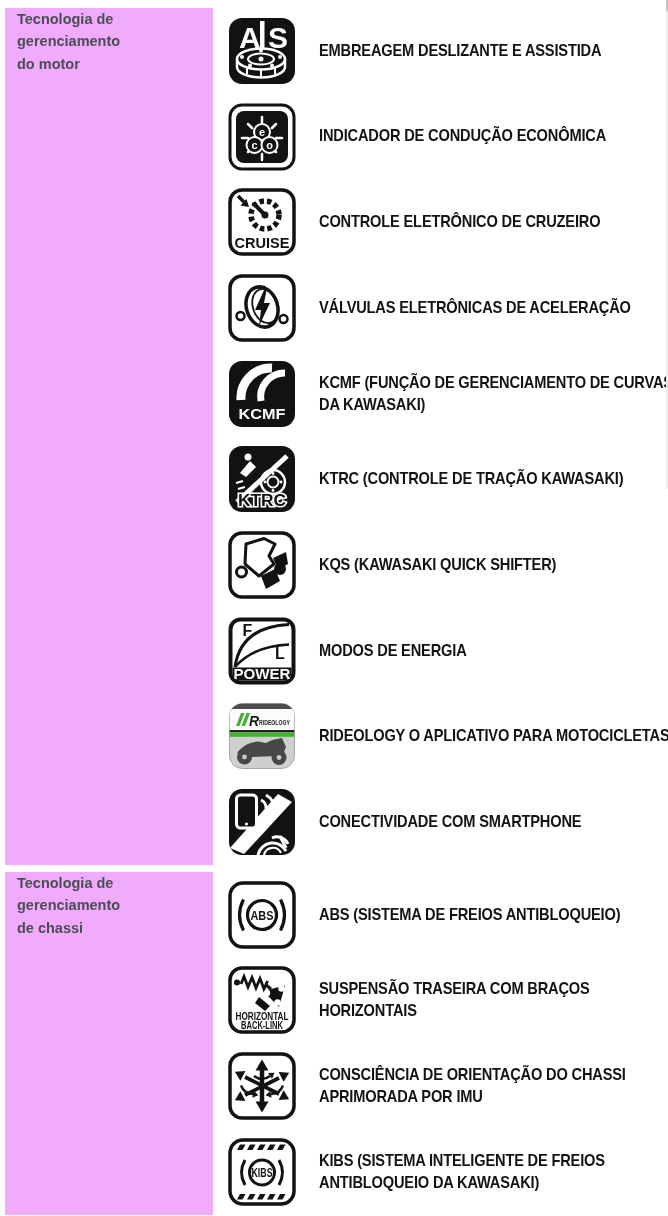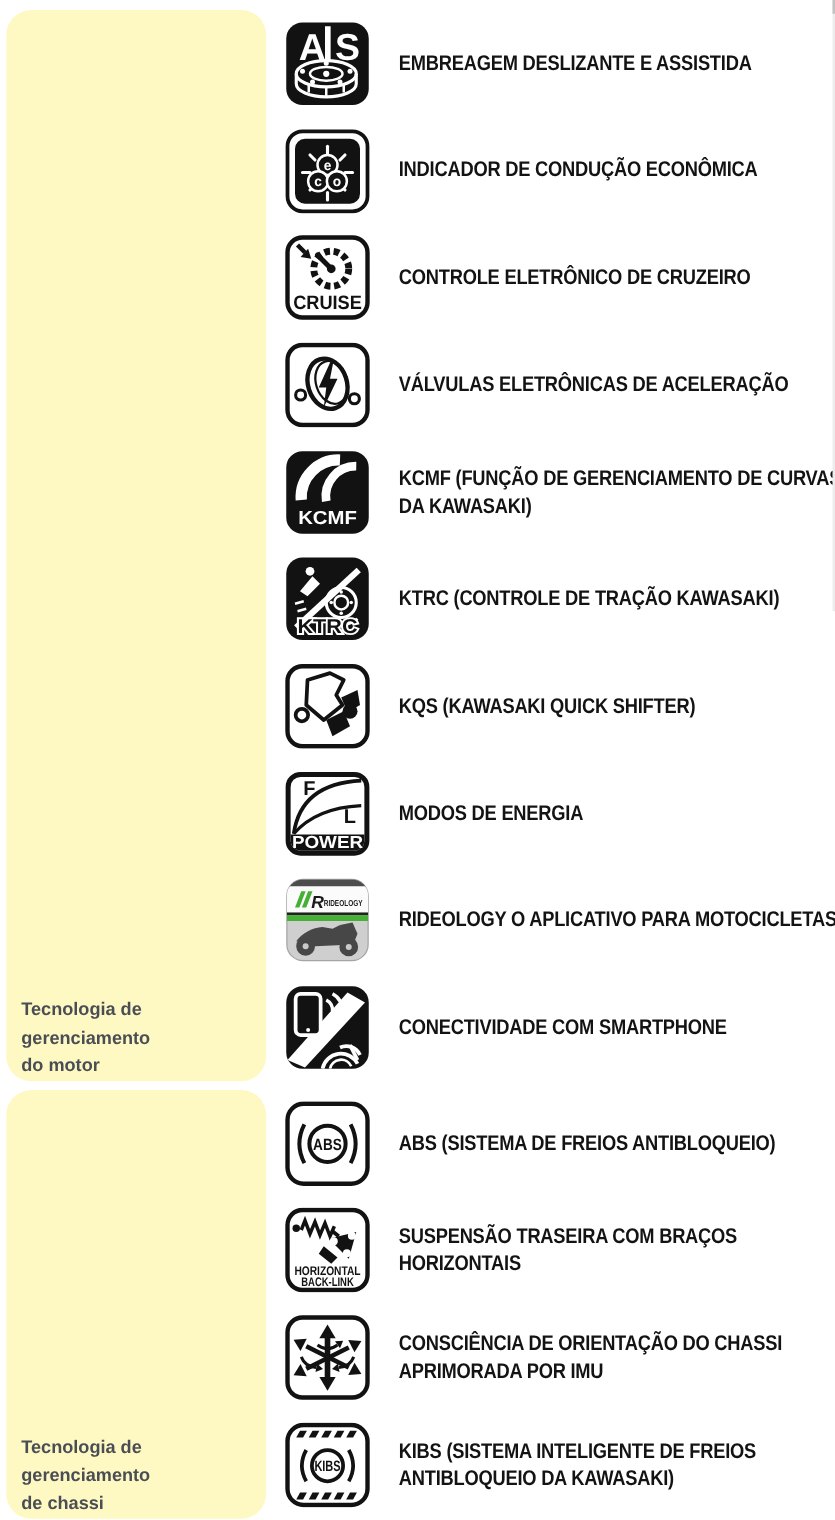--- a/index.html
+++ b/index.html
@@ -3,22 +3,22 @@
 <meta charset="utf-8">
 <style>
   html,body{margin:0;padding:0;}
   body{
     width:668px;height:1216px;background:#ffffff;position:relative;overflow:hidden;
     font-family:"Liberation Sans", sans-serif;
   }
   .page{padding-top:8px;}
   .section{display:flex;align-items:stretch;margin:0 0 7px 5px;}
   .section-panel{
-    width:208px;flex-shrink:0;background:#fef9c3;
-    display:flex;align-items:flex-end;border-radius:20px;
+    width:208px;flex-shrink:0;background:#f0abfc;
+    display:flex;align-items:flex-start;
   }
   .panel-label{
     padding:0 14px 0 12px;font-size:14.5px;font-weight:bold;color:#4a4e54;
     line-height:1.55;white-space:pre-line;
   }
   .section-items{margin-left:15px;}
   .feature-row{display:flex;align-items:center;height:85.7px;}
   .icon{width:68px;height:68px;flex-shrink:0;display:block;}
   .feature-label{
     margin-left:23px;font-size:17px;font-weight:bold;color:#131313;

